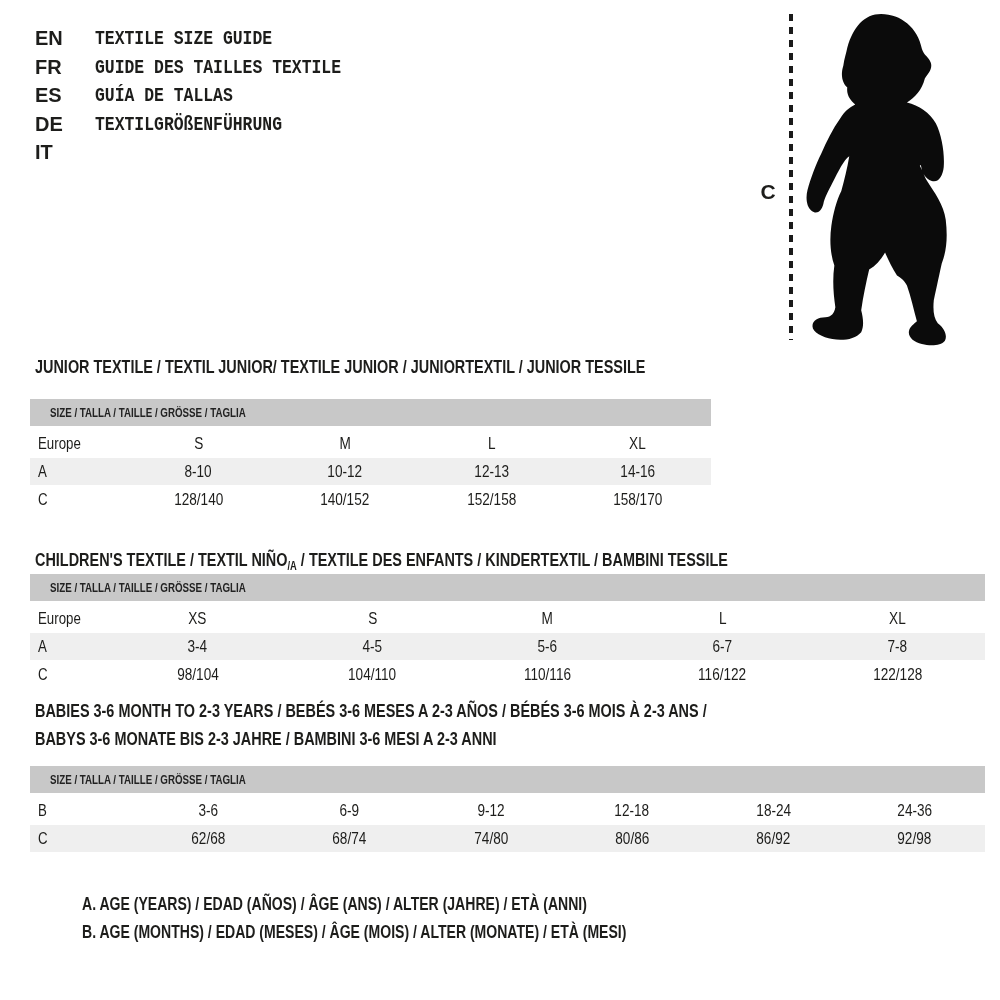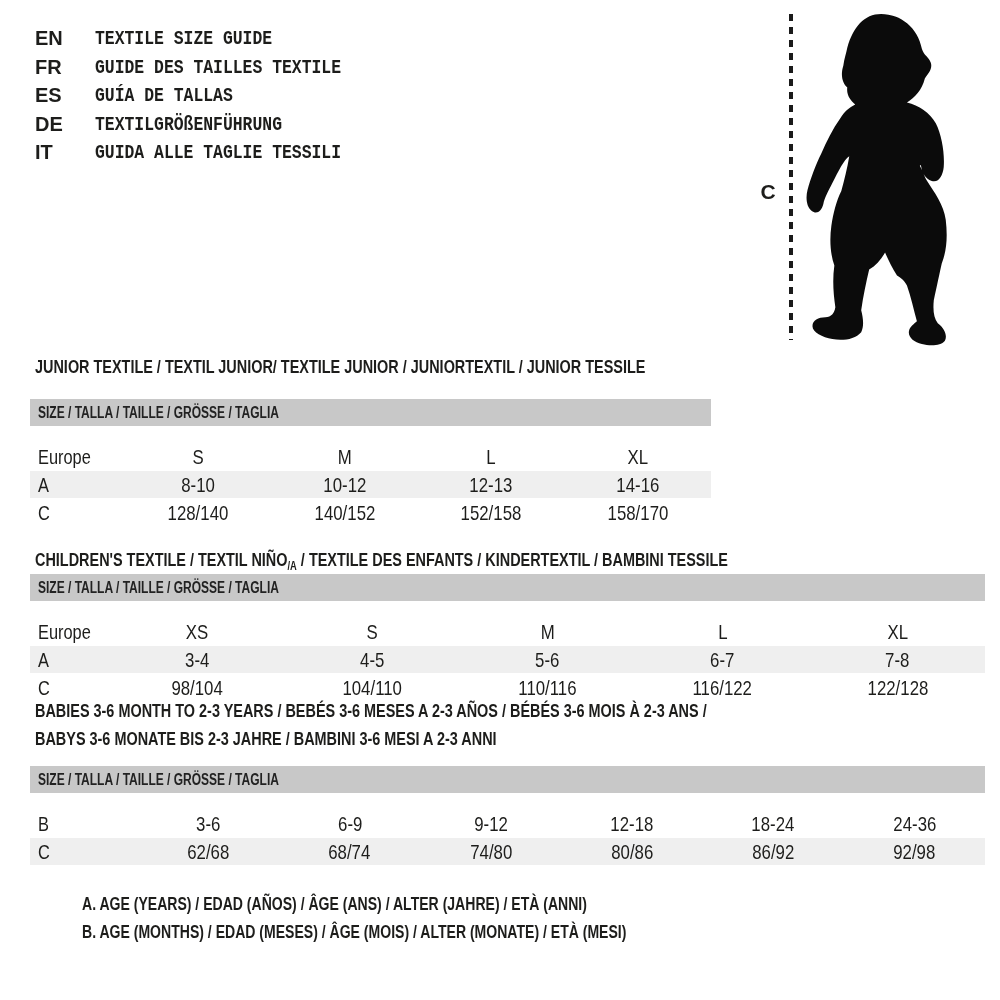--- a/index.html
+++ b/index.html
@@ -36,24 +36,24 @@
   
   .sec-title{position:absolute;left:35px;font-weight:bold;font-size:18.5px;line-height:22px;}
   .sub{font-size:12px;vertical-align:-4px;font-weight:bold;}
 
   .table{position:absolute;left:30px;}
   .t1{top:399px;width:681px;}
   .t2{top:574px;width:955px;}
   .t3{top:766px;width:955px;}
   .thead{
     height:27px;background:#c8c8c8;display:flex;align-items:center;
-    padding-left:8px;box-sizing:border-box;
-    font-weight:bold;font-size:16px;color:#222;margin-bottom:17px;
-  }
-  .trow{display:flex;height:27px;align-items:center;font-size:21px;margin-bottom:1px;}
+    padding-left:20px;box-sizing:border-box;
+    font-weight:bold;font-size:13px;color:#222;margin-bottom:4px;
+  }
+  .trow{display:flex;height:27px;align-items:center;font-size:17px;margin-bottom:1px;}
   .trow.shaded{background:#efefef;}
   .rlabel{box-sizing:border-box;padding-left:8px;flex:0 0 auto;}
   .t1 .rlabel{width:95px;}
   .t2 .rlabel{width:80px;}
   .t3 .rlabel{width:108px;}
   .cell{flex:1 1 0;text-align:center;}
 
   
   .footnotes{position:absolute;left:35px;top:890px;}
   .footnote{height:28px;font-weight:bold;font-size:18px;display:flex;align-items:center;margin-left:47px;}
@@ -75,21 +75,20 @@
     <div class="lang-row">
       <span class="lang-code">ES</span>
       <span class="lang-title"><span class="cnd" style="transform:scaleX(0.82)">GUÍA DE TALLAS</span></span>
     </div>
     <div class="lang-row">
       <span class="lang-code">DE</span>
       <span class="lang-title"><span class="cnd" style="transform:scaleX(0.82)">TEXTILGRÖßENFÜHRUNG</span></span>
     </div>
     <div class="lang-row">
       <span class="lang-code">IT</span>
-      <span class="lang-title"><span class="cnd" style="transform:scaleX(0.82)">GUIDA ALLE TAGLIE TESSILI</span></span>
     </div>
   </div>
 
   <div class="measure-line"></div>
   <div class="measure-label">C</div>
   <svg class="fig-svg" width="205" height="358" viewBox="0 0 205 360" aria-hidden="true">
     <path fill="#0b0b0b" d="
       M 86 14
       C 106 14 123 28 127 49
       C 129 56 134 57 136 63

